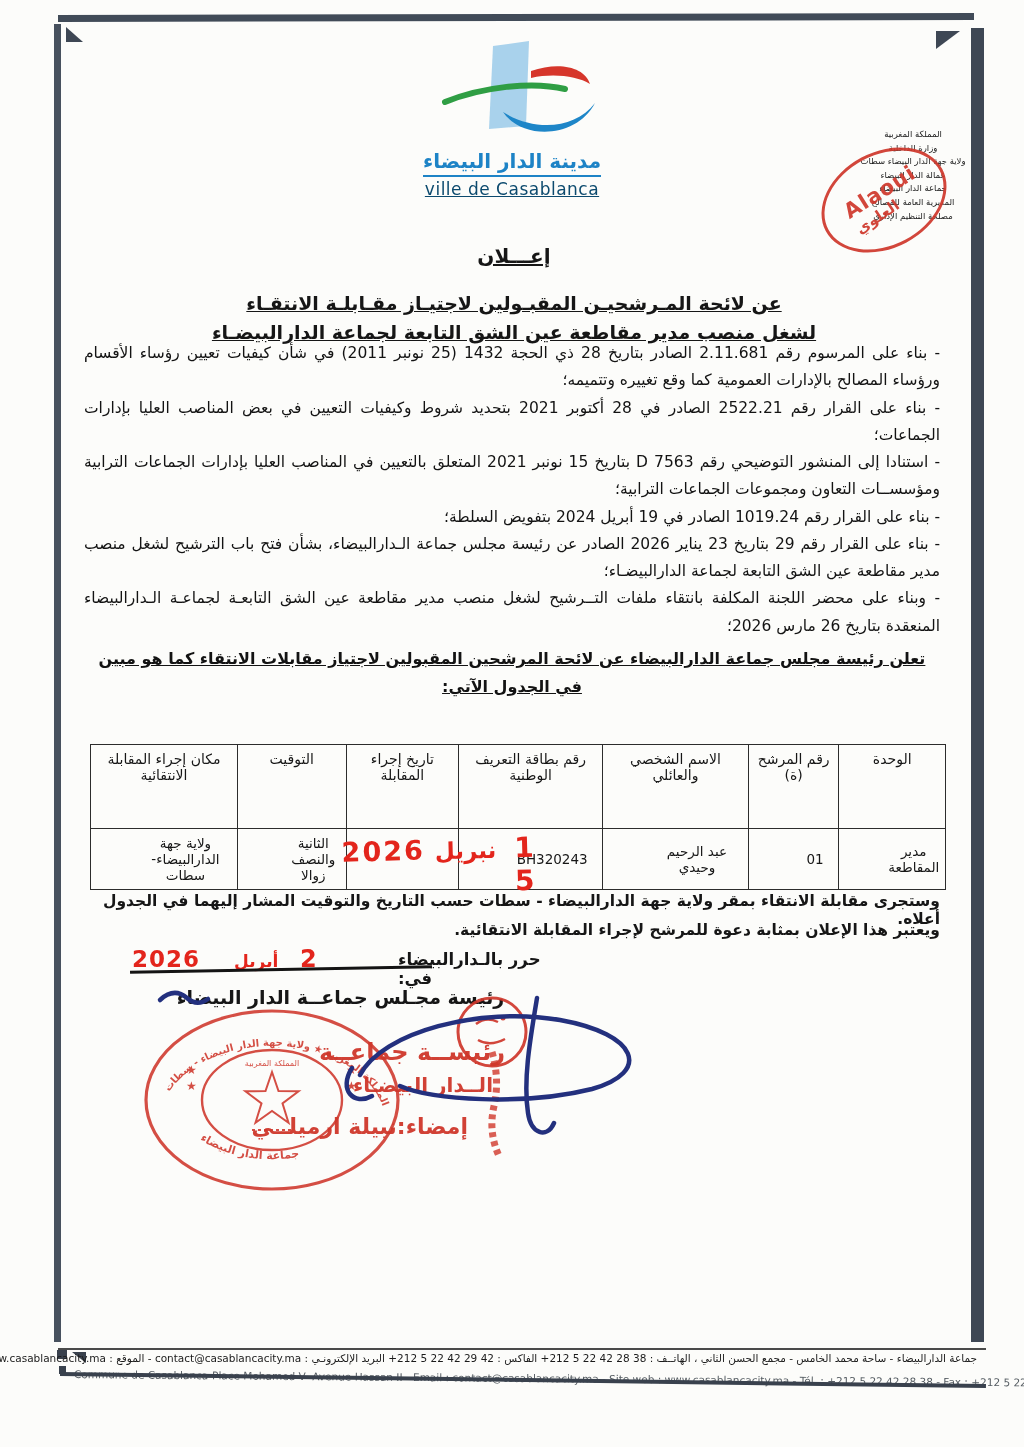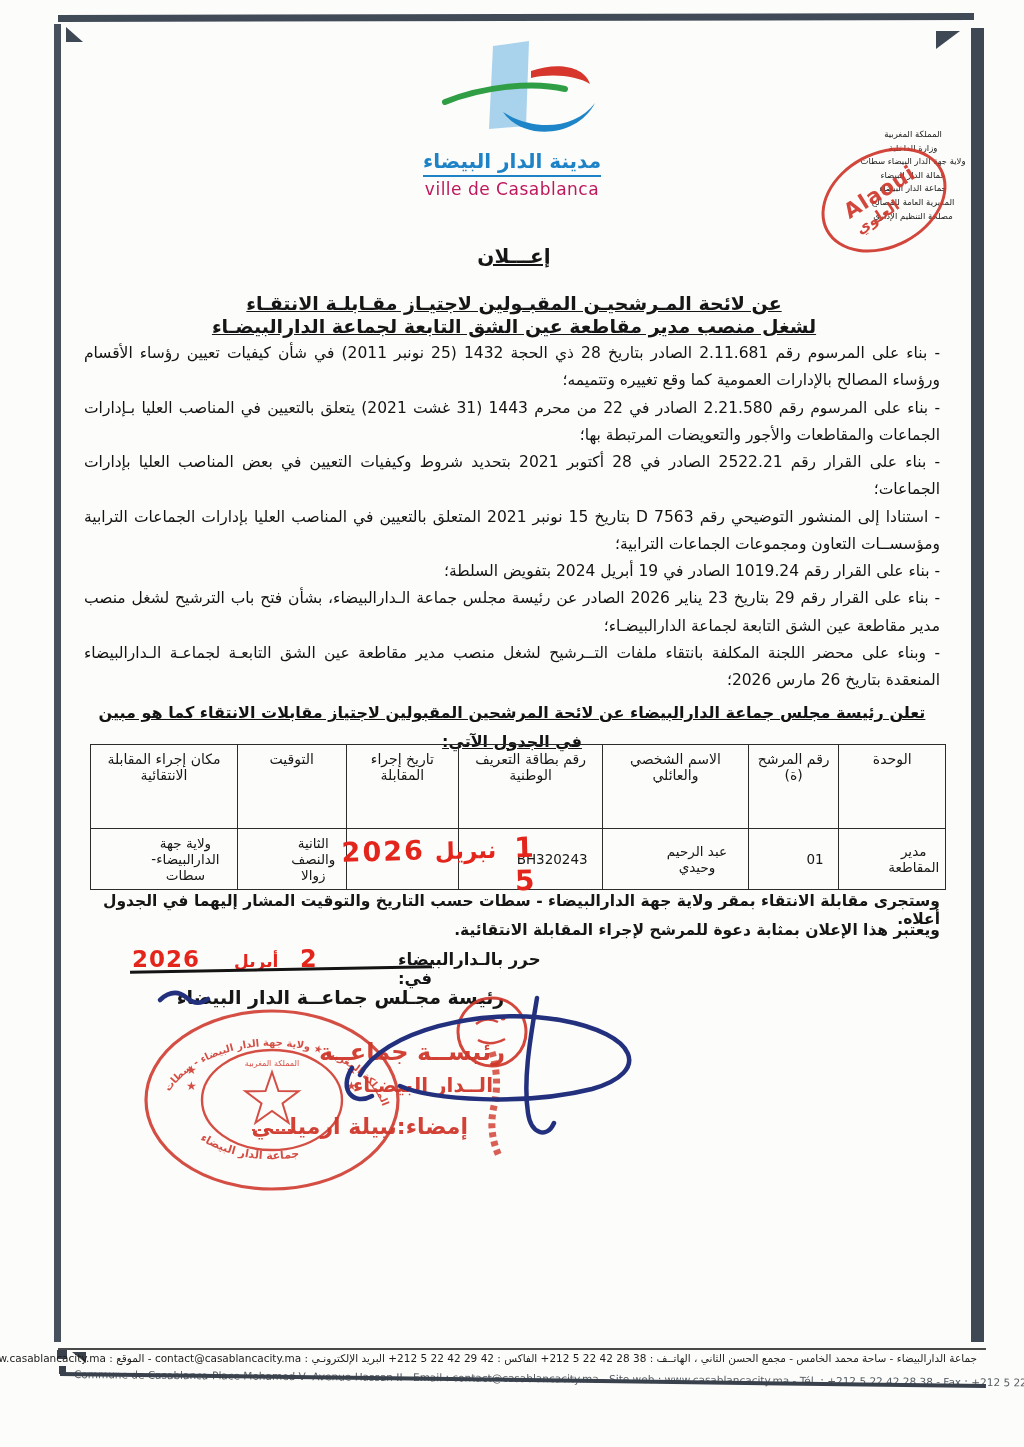--- a/index.html
+++ b/index.html
@@ -26,36 +26,36 @@
   .scan-right{left:971px;top:28px;width:13px;height:1314px;background:#3e4754;}
   .tri-tl{left:66px;top:27px;width:0;height:0;border-top:15px solid #3e4754;border-left:17px solid transparent;transform:rotate(180deg);}
   .tri-tr{left:936px;top:31px;width:0;height:0;border-top:18px solid #3e4754;border-right:24px solid transparent;}
   .mark-bl1{left:57px;top:1350px;width:10px;height:9px;background:#39414d;}
   .mark-bl2{left:59px;top:1366px;width:7px;height:8px;background:#39414d;}
   .tri-bl{left:72px;top:1352px;width:0;height:0;border-bottom:11px solid #39414d;border-right:14px solid transparent;transform:rotate(180deg);}
 
   
   .logo{left:392px;top:40px;width:240px;text-align:center;}
   .logo-ar{display:inline-block;color:var(--logo-blue);font-weight:bold;font-size:20px;border-bottom:2.5px solid var(--logo-blue);padding-bottom:2px;direction:rtl;}
-  .logo-fr{color:#be185d;font-size:17px;margin-top:2px;letter-spacing:0.5px;}
+  .logo-fr{color:#0c4a6e;font-size:17px;margin-top:2px;letter-spacing:0.5px;text-decoration:underline;}
 
   
   .gov{left:850px;top:128px;width:126px;font-size:8.5px;line-height:1.6;text-align:center;direction:rtl;color:#1c1c1c;}
 
   
   .alaoui{left:818px;top:152px;width:132px;height:96px;border:3.5px solid var(--stamp-red);border-radius:50%;
     transform:rotate(-28deg);color:var(--stamp-red);display:flex;flex-direction:column;align-items:center;justify-content:center;opacity:.92;}
   .alaoui .lat{font-size:21px;font-weight:bold;letter-spacing:1px;transform:rotate(-4deg);}
   .alaoui .arb{font-size:15px;font-weight:bold;direction:rtl;transform:translateX(-14px) rotate(-6deg);}
 
   
   .titles{left:90px;top:244px;width:848px;text-align:center;direction:rtl;}
   .t1{font-size:20px;font-weight:bold;text-decoration:underline;letter-spacing:2px;}
   .t2{font-size:19px;font-weight:bold;text-decoration:underline;margin-top:24px;}
-  .t3{font-size:19px;font-weight:bold;text-decoration:underline;margin-top:1px;}
+  .t3{font-size:19px;font-weight:bold;text-decoration:underline;margin-top:7px;}
 
   
   .body-text{left:84px;top:340px;width:856px;direction:rtl;font-size:15.5px;line-height:1.76;text-align:justify;color:#131313;}
   .body-text p{margin:0;}
   .table-intro{margin-top:5px;text-align:center;font-weight:bold;font-size:16px;text-decoration:underline;}
 
   
   table.grid{left:90px;top:744px;width:856px;position:absolute;border-collapse:collapse;direction:rtl;table-layout:fixed;}
   table.grid th,table.grid td{border:1.6px solid #2c2c2c;font-size:14px;text-align:center;vertical-align:top;padding:6px 4px;}
   table.grid th{font-weight:normal;height:84px;}
@@ -134,21 +134,20 @@
   </div>
 
   <div class="abs titles">
     <div class="t1">إعـــلان</div>
     <div class="t2">عن لائحة المـرشحيـن المقبـولين لاجتيـاز مقـابلـة الانتقـاء</div>
     <div class="t3">لشغل منصب مدير مقاطعة عين الشق التابعة لجماعة الدارالبيضـاء</div>
   </div>
 
   <div class="abs body-text">
     <p>- بناء على المرسوم رقم 2.11.681 الصادر بتاريخ 28 ذي الحجة 1432 (25 نونبر 2011) في شأن كيفيات تعيين رؤساء الأقسام ورؤساء المصالح بالإدارات العمومية كما وقع تغييره وتتميمه؛</p>
-    <p>- بناء على المرسوم رقم 2.21.580 الصادر في 22 من محرم 1443 (31 غشت 2021) يتعلق بالتعيين في المناصب العليا بـإدارات الجماعات والمقاطعات والأجور والتعويضات المرتبطة بها؛</p>
     <p>- بناء على القرار رقم 2522.21 الصادر في 28 أكتوبر 2021 بتحديد شروط وكيفيات التعيين في بعض المناصب العليا بإدارات الجماعات؛</p>
     <p>- استنادا إلى المنشور التوضيحي رقم D 7563 بتاريخ 15 نونبر 2021 المتعلق بالتعيين في المناصب العليا بإدارات الجماعات الترابية ومؤسســات التعاون ومجموعات الجماعات الترابية؛</p>
     <p>- بناء على القرار رقم 1019.24 الصادر في 19 أبريل 2024 بتفويض السلطة؛</p>
     <p>- بناء على القرار رقم 29 بتاريخ 23 يناير 2026 الصادر عن رئيسة مجلس جماعة الـدارالبيضاء، بشأن فتح باب الترشيح لشغل منصب مدير مقاطعة عين الشق التابعة لجماعة الدارالبيضـاء؛</p>
     <p>- وبناء على محضر اللجنة المكلفة بانتقاء ملفات التــرشيح لشغل منصب مدير مقاطعة عين الشق التابعـة لجماعـة الـدارالبيضاء المنعقدة بتاريخ 26 مارس 2026؛</p>
     <div class="table-intro">تعلن رئيسة مجلس جماعة الدارالبيضاء عن لائحة المرشحين المقبولين لاجتياز مقابلات الانتقاء كما هو مبين في الجدول الآتي:</div>
   </div>
 
   <table class="grid">
     <colgroup>

